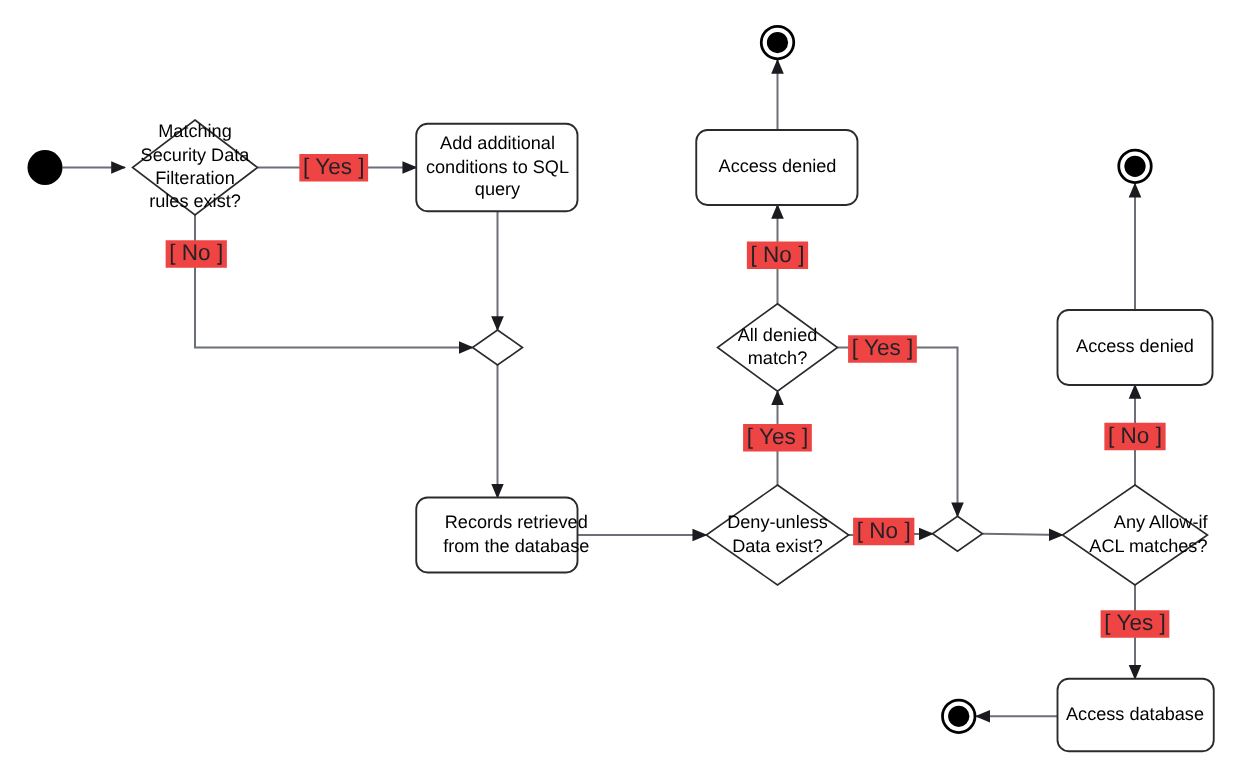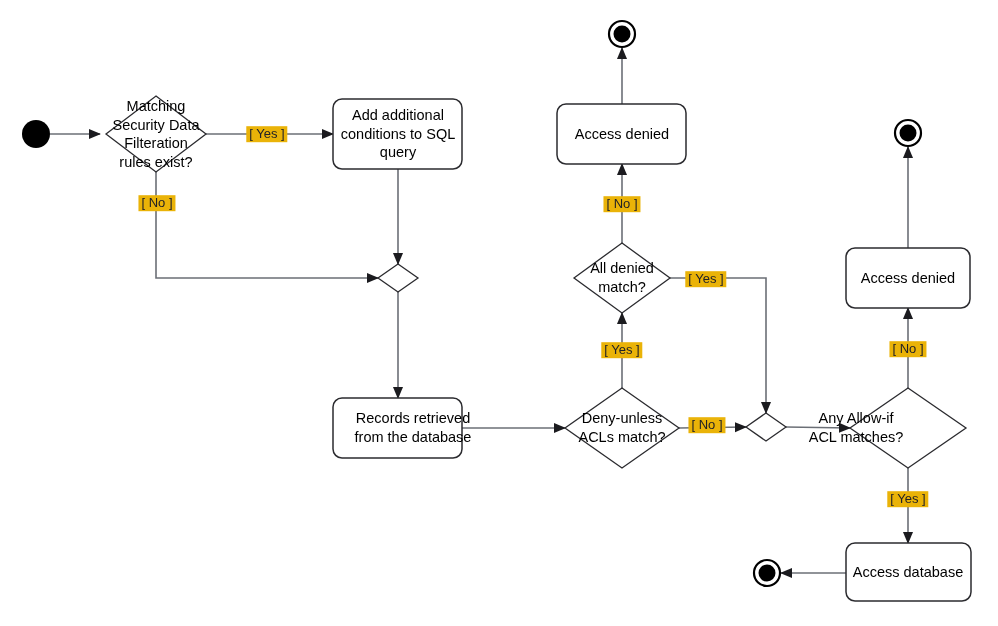--- a/index.html
+++ b/index.html
@@ -60,23 +60,23 @@
     color: #000000;
     line-height: 1.28;
     text-align: center;
     white-space: pre-line;
     pointer-events: none;
     transform: translate(-50%, -50%);
   }
   .edge-label {
     position: absolute;
     font-family: "Liberation Sans", sans-serif;
-    font-size: 13px;
+    font-size: 18px;
     color: #222226;
-    background: #eab308;
+    background: #ef4444;
     padding: 0 3px;
     line-height: 1.2;
     white-space: nowrap;
     transform: translate(-50%, -50%);
   }
 </style>
 </head>
 <body>
 
 <div id="diagram-root">
@@ -166,28 +166,28 @@
 
   <div class="node-label" style="left:156px; top:134px; width:150px;">Matching
 Security Data
 Filteration
 rules exist?</div>
 
   <div class="node-label" style="left:398px; top:428px; width:125px;margin-left:15px;">Records retrieved
 from the database</div>
 
   <div class="node-label" style="left:622px; top:428px; width:130px;">Deny-unless
-ACLs match?</div>
+Data exist?</div>
 
   <div class="node-label" style="left:622px; top:278px; width:110px;">All denied
 match?</div>
 
   <div class="node-label" style="left:622px; top:134px; width:125px;">Access denied</div>
 
-  <div class="node-label" style="left:856px; top:428px; width:140px;">Any Allow-if
+  <div class="node-label" style="left:896px; top:428px; width:140px;text-align:right;">Any Allow-if
 ACL matches?</div>
 
   <div class="node-label" style="left:908px; top:278px; width:120px;">Access denied</div>
 
   <div class="node-label" style="left:908px; top:572px; width:120px;">Access database</div>
 
   <div class="edge-label" style="left:267px; top:134px;">[ Yes ]</div>
 
   <div class="edge-label" style="left:157px; top:203px;">[ No ]</div>
 

